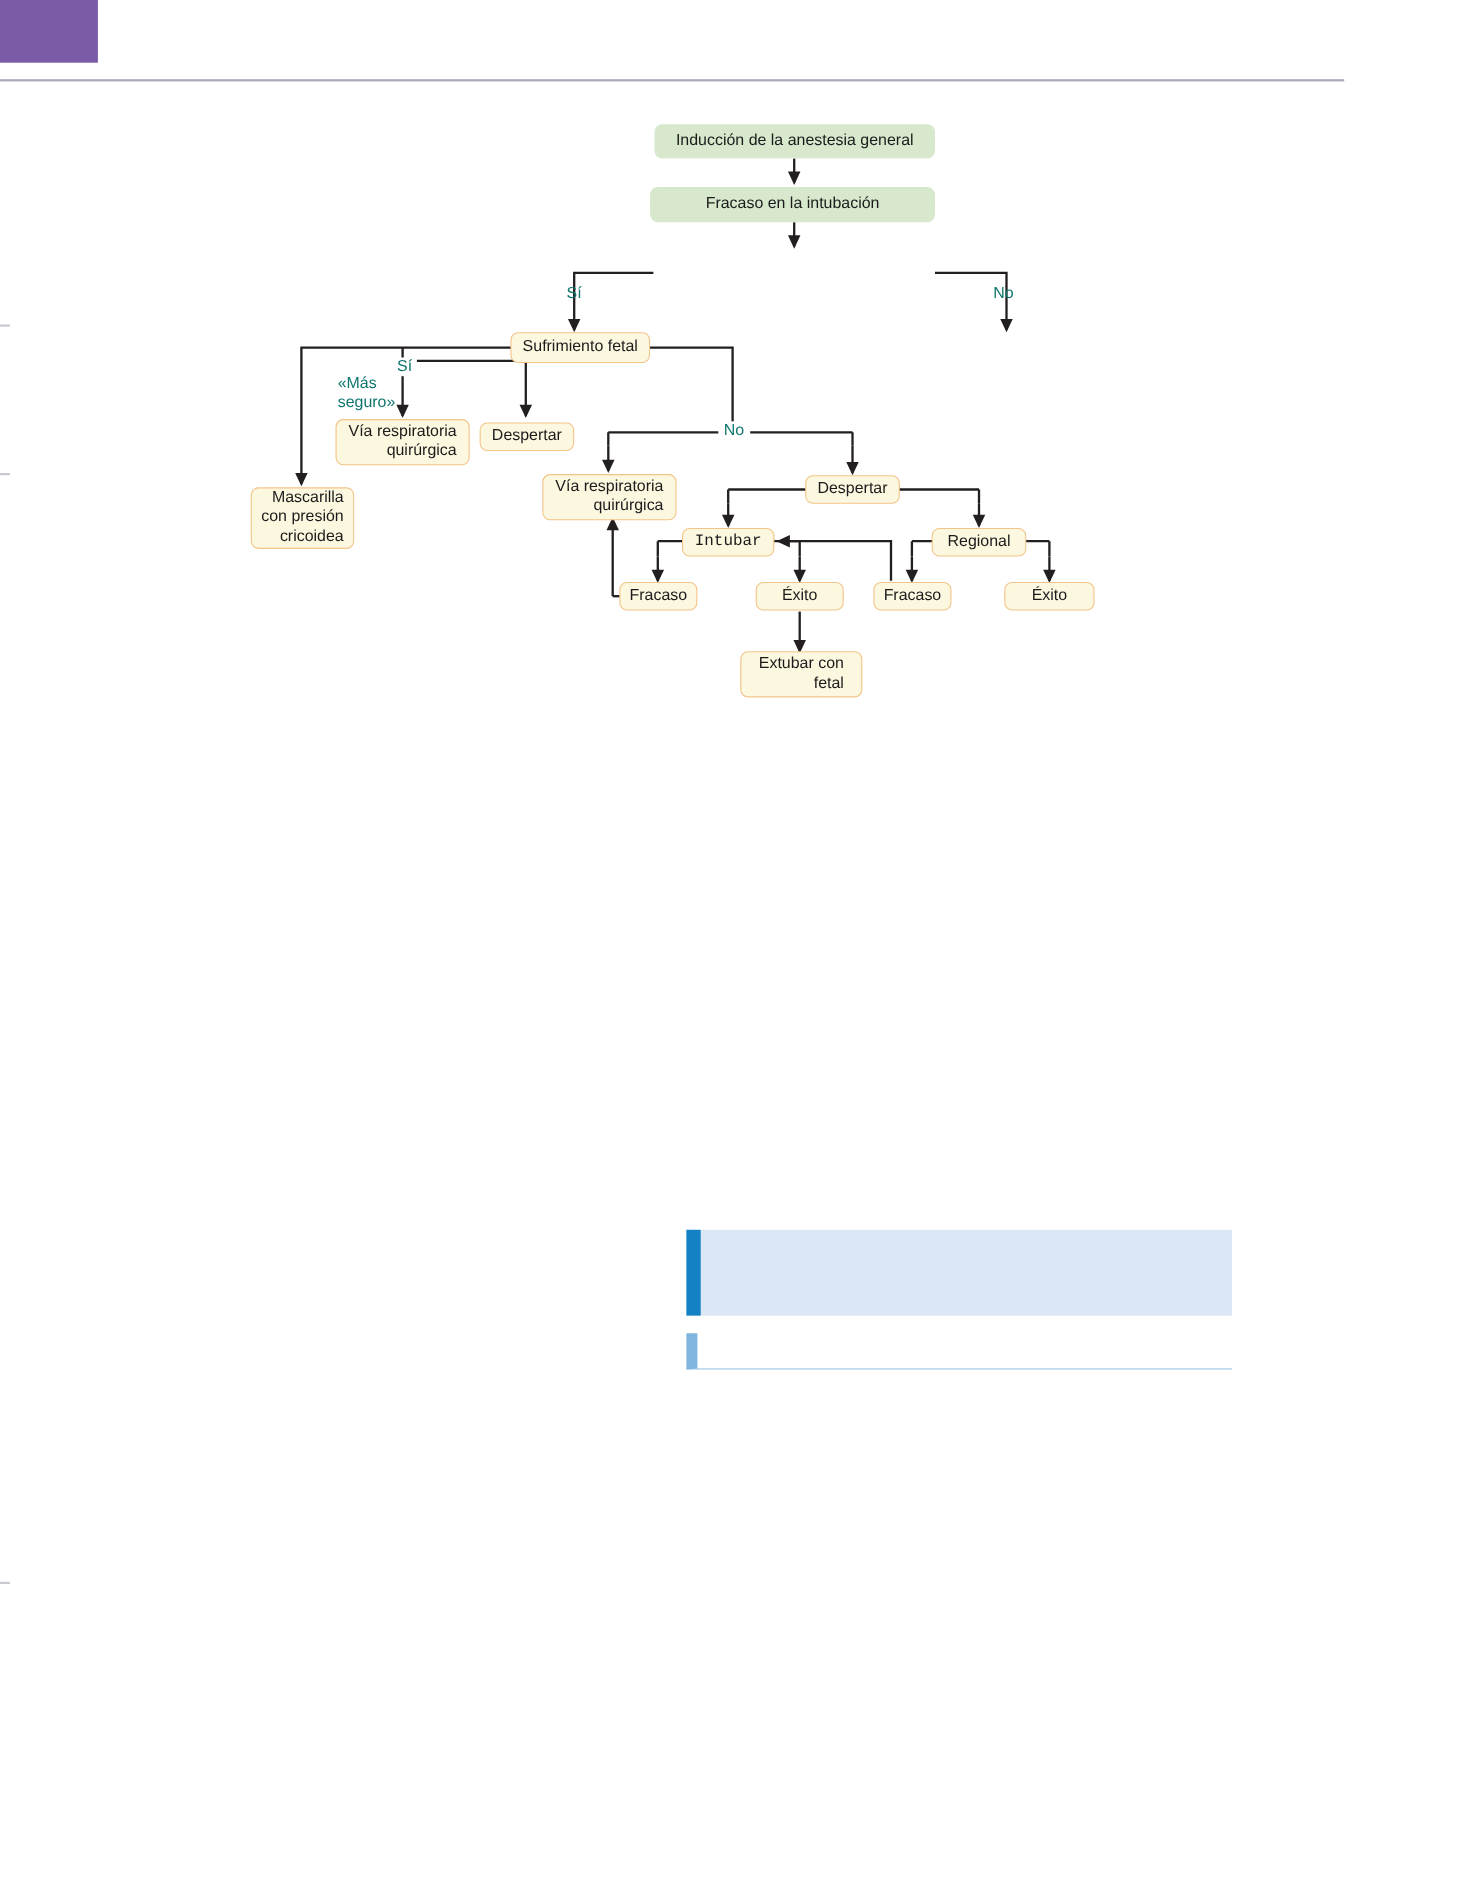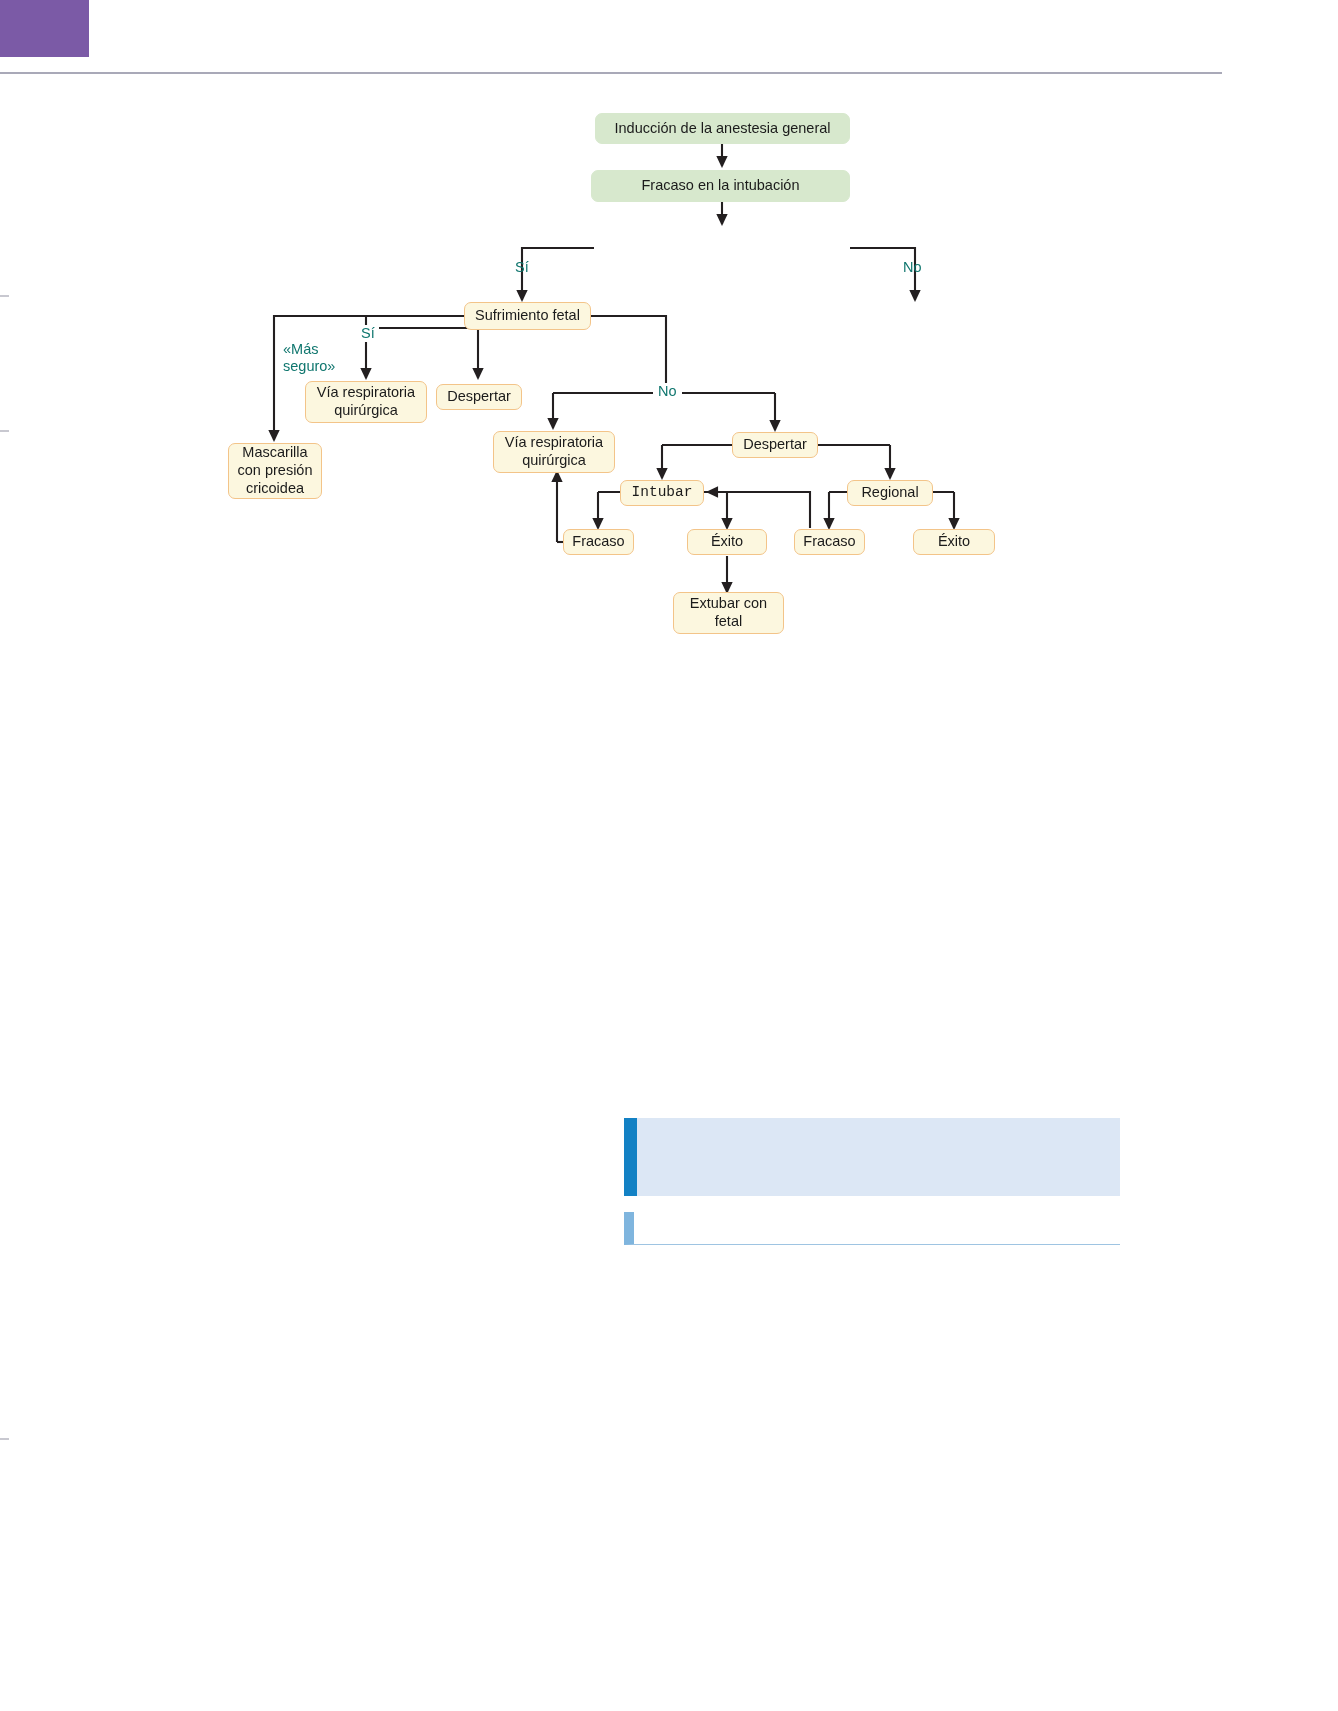--- a/index.html
+++ b/index.html
@@ -46,21 +46,21 @@
     left: 0; top: 0;
     width: 1338px; height: 700px;
   }
 
   .node {
     position: absolute;
     box-sizing: border-box;
     display: flex;
     align-items: center;
     justify-content: center;
-    text-align: center;
+    text-align: right;
     border-radius: 7px;
     font-size: 14.5px;
     line-height: 1.22;
     color: #1b1b1b;
     padding: 3px 8px;
   }
   .node.green {
     background: #d7e8cd;
     border: 1px solid #d7e8cd;
   }
@@ -69,21 +69,21 @@
     border: 1.4px solid #f3c489;
   }
 
   .edge-label {
     position: absolute;
     font-size: 14.5px;
     color: #0f766e;
     line-height: 1.2;
     white-space: pre;
   }
-  .edge-label.multi { white-space: pre-line; text-align: left; }
+  .edge-label.multi { white-space: pre-line; text-align: left; margin-left: 24px; }
 
   
   .callout {
     position: absolute;
     box-sizing: border-box;
   }
   #callout-primary {
     left: 624px; top: 1118px;
     width: 496px; height: 78px;
     background: #dce7f5;

